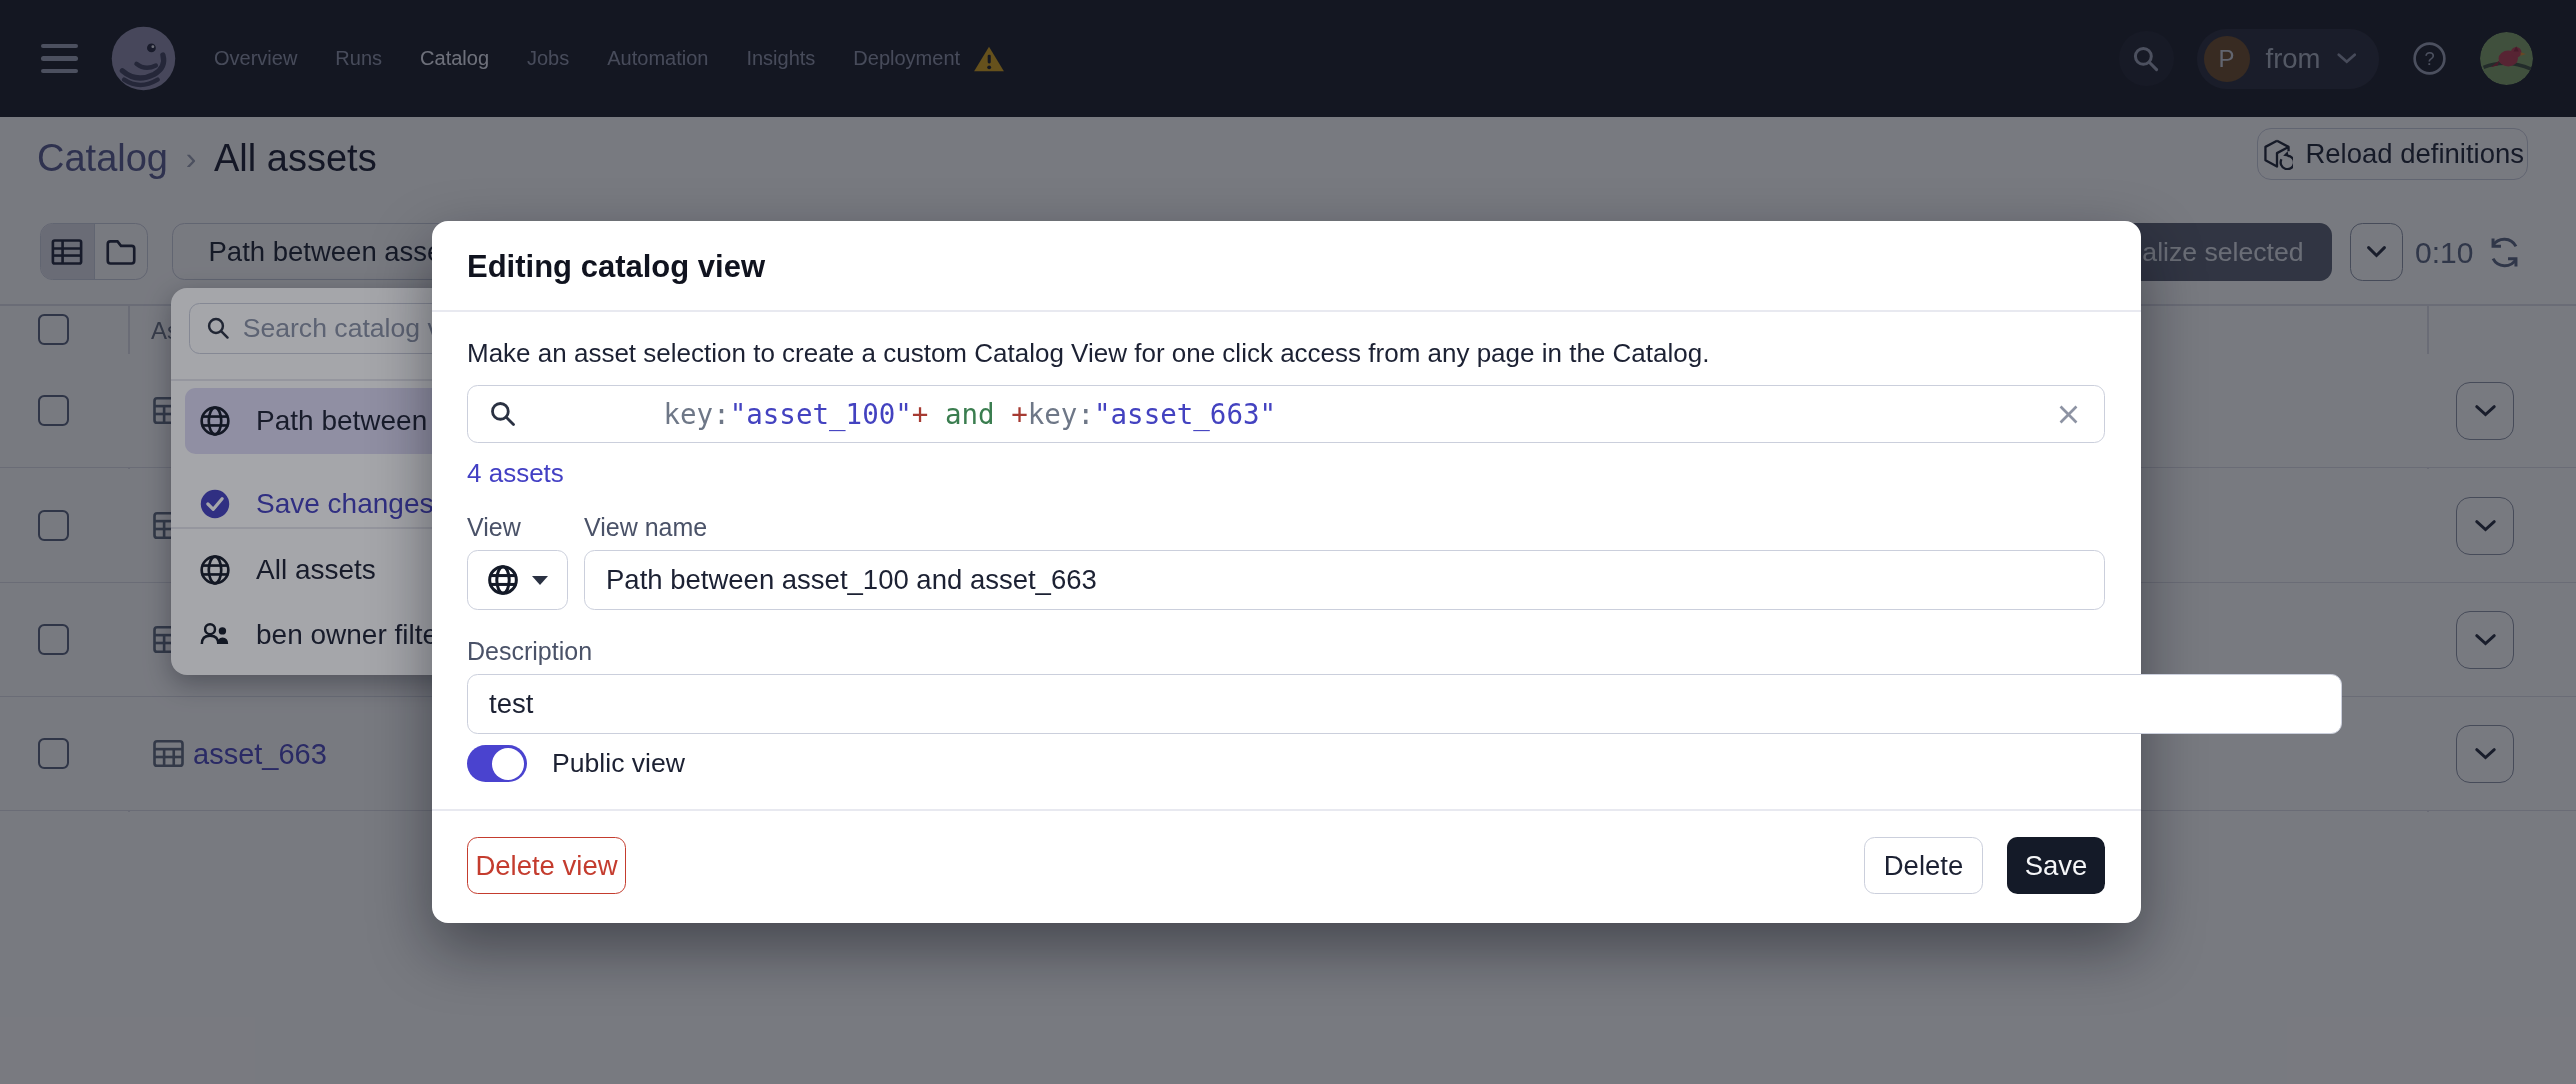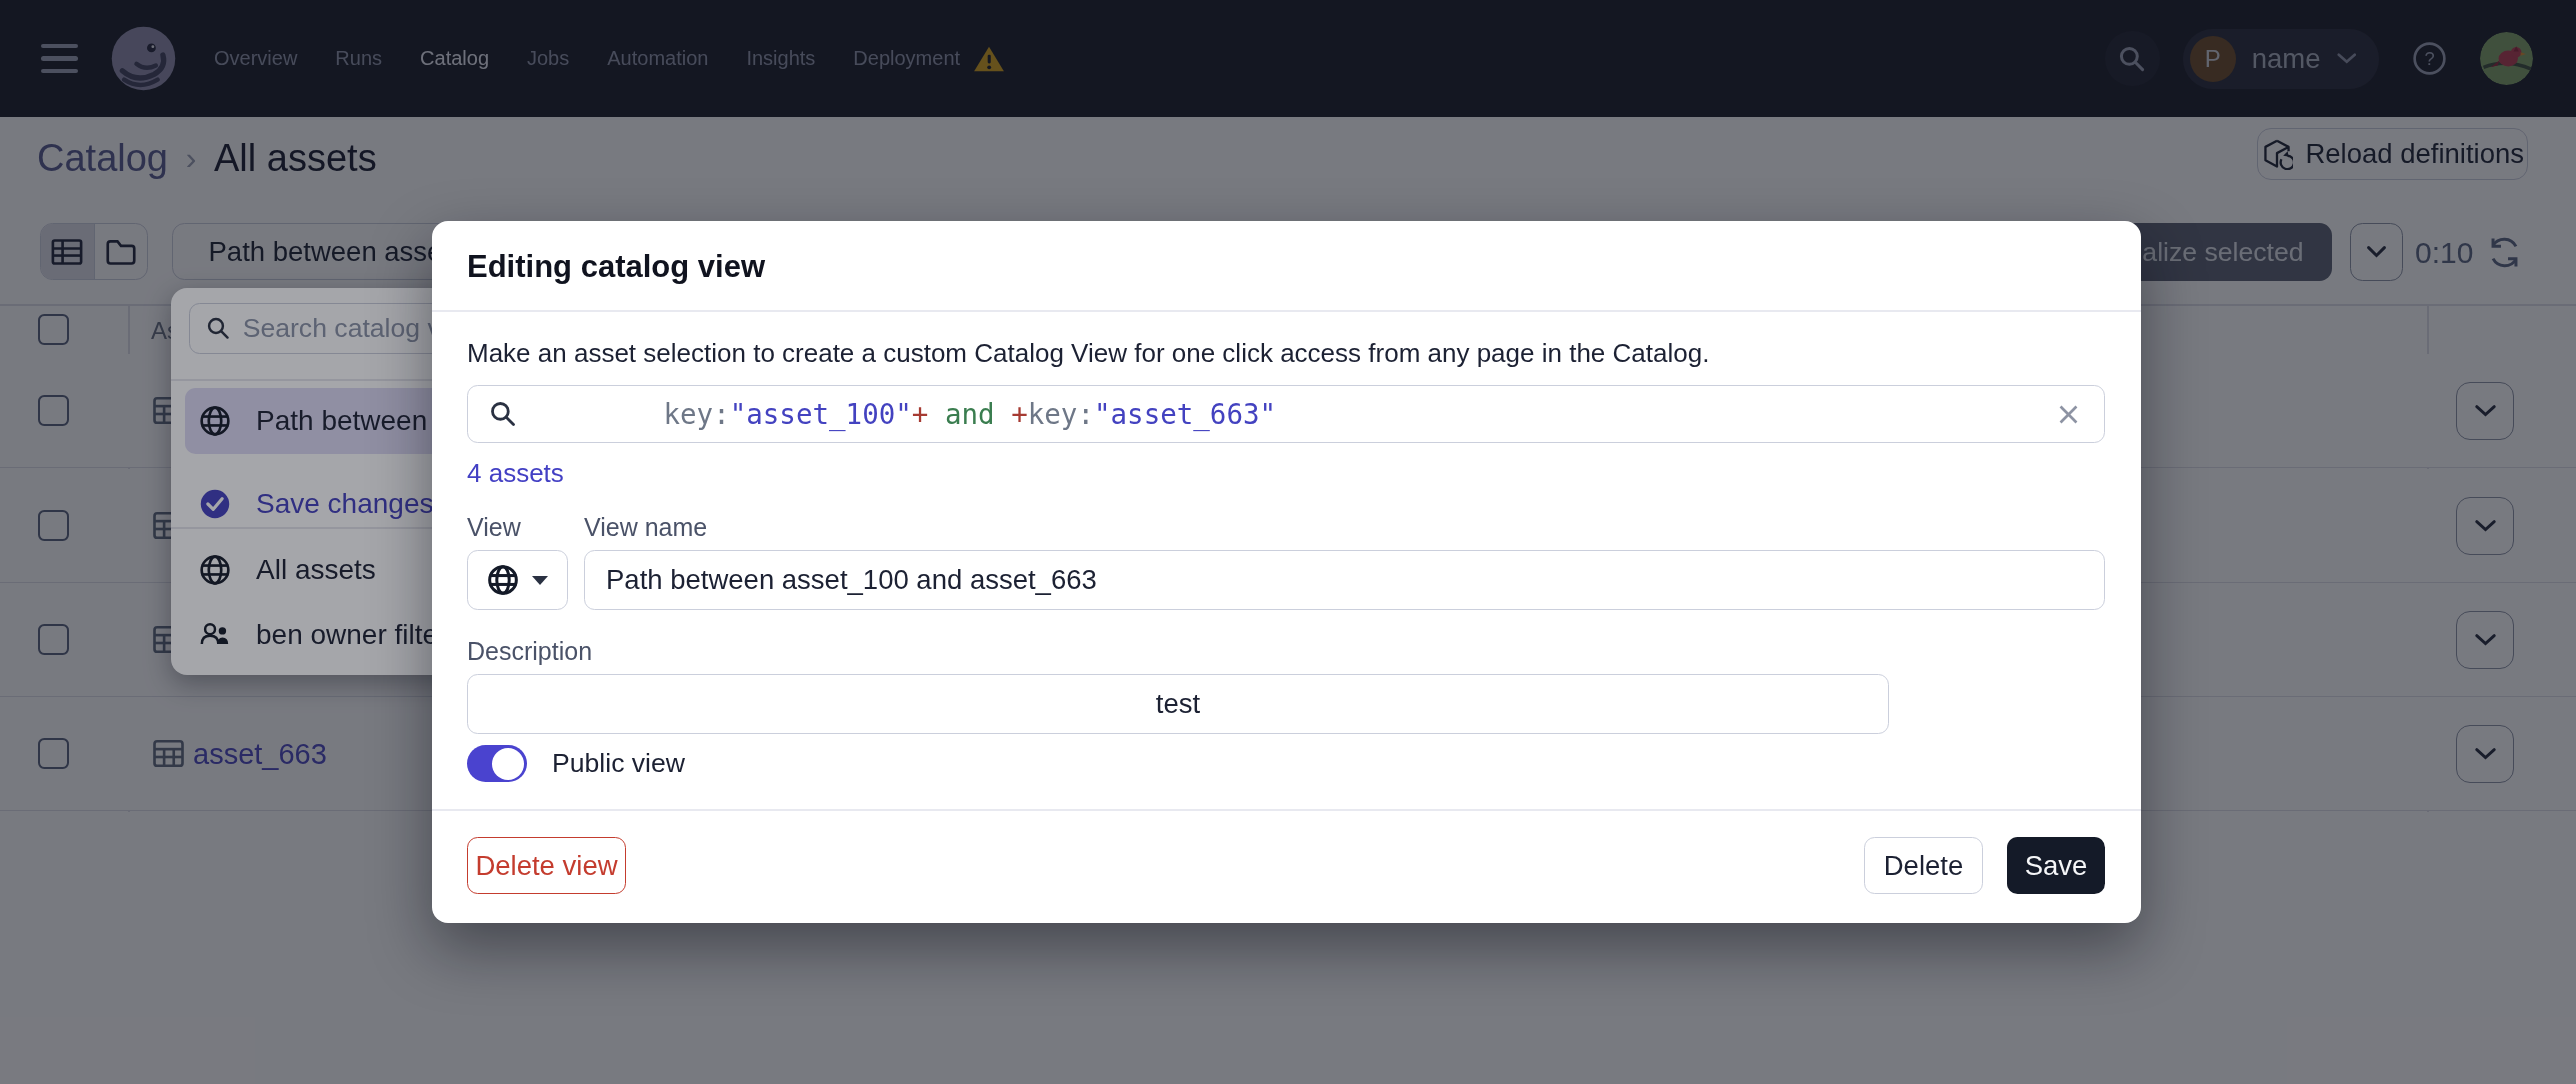--- a/index.html
+++ b/index.html
@@ -134,21 +134,21 @@
       </div>
       <div class="topnav-right">
         <div class="icbtn">
           <svg viewBox="0 0 34 34" width="30" height="30">
               <circle cx="14" cy="14" r="9" fill="none" stroke="currentColor" stroke-width="3.4"></circle>
               <line x1="21" y1="21" x2="29" y2="29" stroke="currentColor" stroke-width="3.4" stroke-linecap="round"></line>
             </svg>
         </div>
         <div class="envpill">
           <span class="env-avatar">P</span>
-          <span class="env-name">name</span>
+          <span class="env-name">from</span>
           <svg viewBox="0 0 22 14" width="19.5" height="12.4">
               <polyline points="2,3 11,11 20,3" fill="none" stroke="#8f94a8" stroke-width="3" stroke-linecap="round"></polyline>
             </svg>
         </div>
         <div class="icbtn" style="background:transparent;">
           <svg viewBox="0 0 40 40" width="35" height="35" style="font-size:30px">
               <circle cx="20" cy="20" r="17" fill="none" stroke="currentColor" stroke-width="3"></circle>
               <text x="20" y="27" text-anchor="middle" font-size="21" fill="currentColor" font-family="Liberation Sans,sans-serif">?</text>
             </svg>
         </div>
@@ -394,21 +394,21 @@
           <circle cx="18" cy="18" r="15" fill="none" stroke="#141a28" stroke-width="3.4"></circle>
           <ellipse cx="18" cy="18" rx="7" ry="15" fill="none" stroke="#141a28" stroke-width="3.4"></ellipse>
           <line x1="3" y1="13" x2="33" y2="13" stroke="#141a28" stroke-width="3.4"></line>
           <line x1="3" y1="23" x2="33" y2="23" stroke="#141a28" stroke-width="3.4"></line>
         </svg>
       <span class="caret-sm"></span>
     </div>
     <input class="txt-input" style="left: 152px; top: 329px; width: 1521px;" type="text" value="Path between asset_100 and asset_663">
 
     <div class="fld-label" style="left:35px; top:416px;">Description</div>
-    <input class="txt-input" style="left: 35px; top: 453px; width: 1422px; text-align: center;" type="text" value="test">
+    <input class="txt-input" style="left: 35px; top: 453px; width: 1875px;" type="text" value="test">
 
     <div class="toggle-row">
       <div class="toggle">
           <div class="knob"></div>
         </div>
       <span class="toggle-label">Public view</span>
     </div>
 
     <div class="modal-frule"></div>
     <div class="btn btn-delete">Delete view</div>

